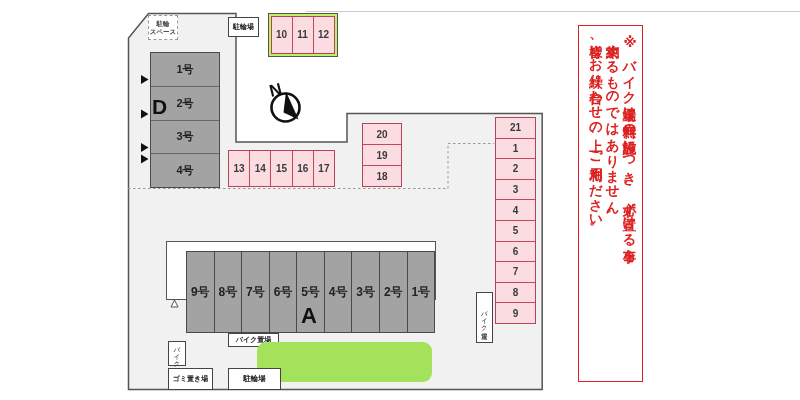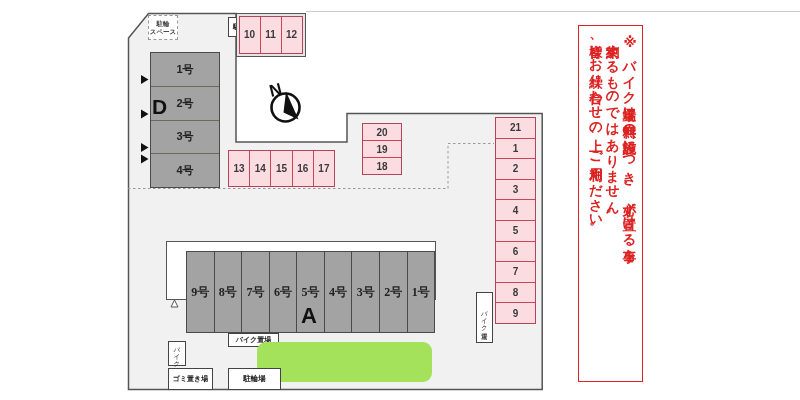--- a/index.html
+++ b/index.html
@@ -26,24 +26,24 @@
   .pgroup.v .pcell{border-top:1.2px solid #c64756;}
   .pgroup.v .pcell:first-child{border-top:none;}
   
   .ygroup{display:flex;background:#a3a3a3;border:1.6px solid #4a4a4a;}
   .ygroup.v{flex-direction:column;}
   .ygroup.h{flex-direction:row;}
   .ycell{flex:1;display:flex;align-items:center;justify-content:center;
          font-size:11px;font-weight:700;color:#222;}
   .ygroup.v .ycell{border-top:1.4px solid #6a6a5a;}
   .ygroup.v .ycell:first-child{border-top:none;}
-  .ygroup.h .ycell{border-left:1.2px solid #4a4a4a;font-family:Liberation Serif, serif;}
+  .ygroup.h .ycell{border-left:1.2px solid #4a4a4a;}
   .ygroup.h .ycell:first-child{border-left:none;}
   .bigletter{font-weight:700;color:#111;}
-  .tab{background:#e5e5e5;border:1.3px solid #555;}
+  .tab{background:#bef264;border:1.3px solid #555;margin-left:32px;}
   .abackdrop{background:#fff;border:1.3px solid #555;}
   .greenarea{background:#a4e25c;border-radius:9px;}
   .notice{border:1.6px solid #dd2222;color:#dd2222;background:#fff;
           writing-mode:vertical-rl;text-orientation:upright;
           font-size:13.5px;line-height:1.24;font-weight:600;
           padding:8px 5px;letter-spacing:0.3px;}
   .notice span{display:block;}
 </style>
 </head>
 <body>
@@ -99,21 +99,21 @@
   <div class="abs bigletter" style="left:152px;top:95px;font-size:21px;">D</div>
 
   <div class="abs pgroup h" style="left:228px;top:150px;width:107px;height:37px;">
     <div class="pcell">13</div>
     <div class="pcell">14</div>
     <div class="pcell">15</div>
     <div class="pcell">16</div>
     <div class="pcell">17</div>
   </div>
 
-  <div class="abs pgroup v" style="left:362px;top:123px;width:40px;height:52px;">
+  <div class="abs pgroup v" style="left:362px;top:123px;width:40px;height:64px;">
     <div class="pcell">20</div>
     <div class="pcell">19</div>
     <div class="pcell">18</div>
   </div>
 
   <div class="abs pgroup v" style="left:495px;top:117px;width:41px;height:207px;">
     <div class="pcell">21</div>
     <div class="pcell">1</div>
     <div class="pcell">2</div>
     <div class="pcell">3</div>

